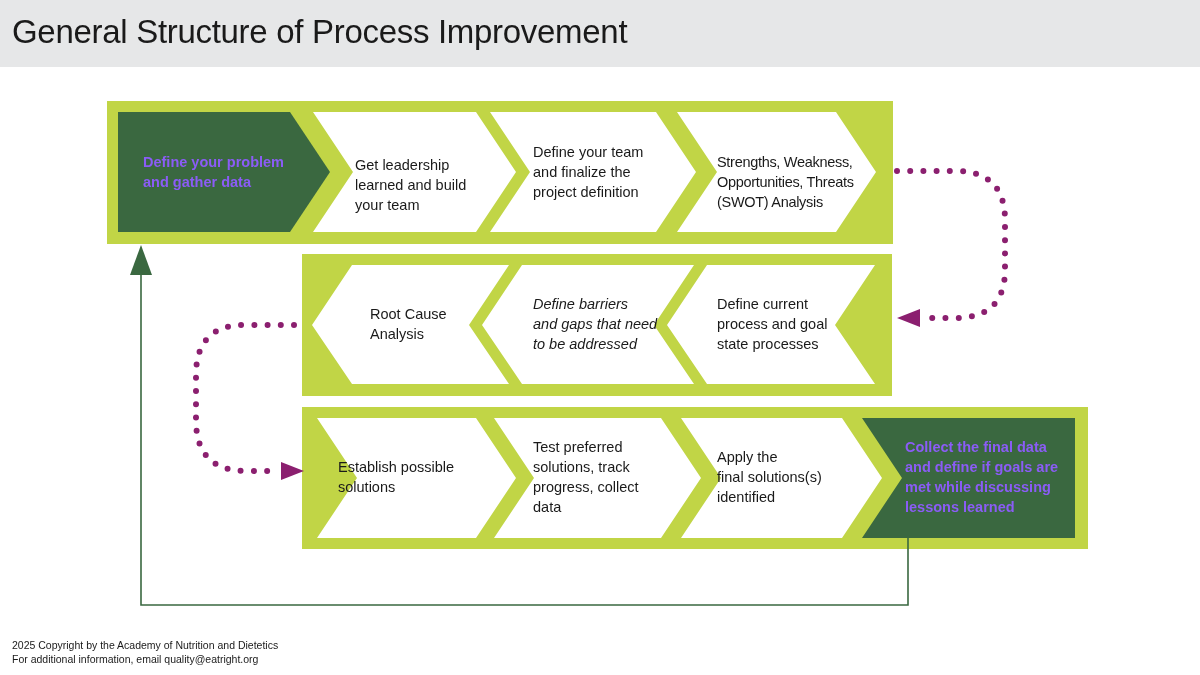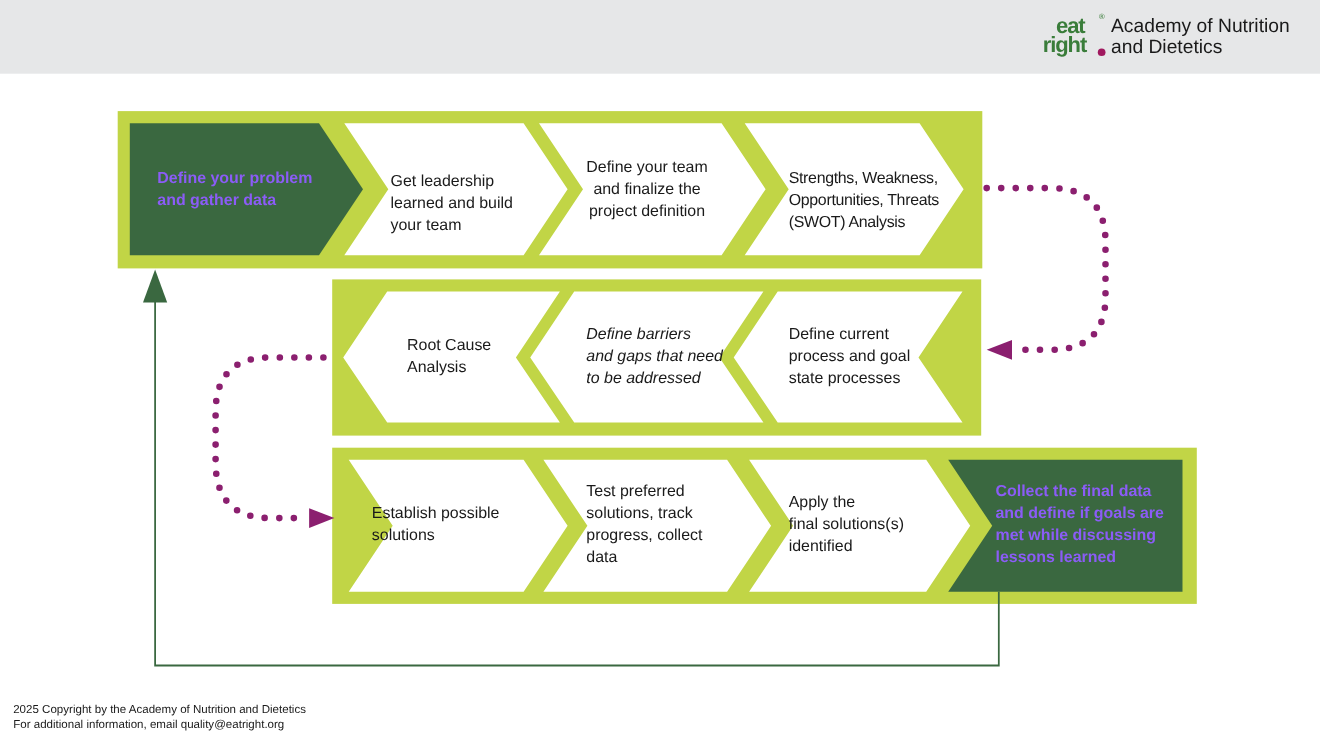--- a/index.html
+++ b/index.html
@@ -14,30 +14,21 @@
   .logo-text { position: absolute; left: 64px; top: 4px; font-size: 17.5px; line-height: 19px; color: #1a1a1a; }
   svg.diagram { position: absolute; left: 0; top: 0; }
   .step-text { position: absolute; font-size: 14.5px; line-height: 20px; color: #1a1a1a; }
   .step-text.dark { color: #8b5cf6; font-weight: bold; }
   .footer { position: absolute; left: 12px; top: 638px; font-size: 10.5px; line-height: 14px; color: #1a1a1a; }
 </style>
 </head>
 <body>
 
 <div class="header" style="background: rgb(230, 231, 232);">
-  <div class="logo">
-    <span class="logo-eat">eat</span>
-    <span class="logo-reg">®</span>
-    <span class="logo-right">right</span>
-    <span class="logo-dot"></span>
-    <div class="logo-text">
-      <div>Academy of Nutrition</div>
-      <div>and Dietetics</div>
-    </div>
-  </div>
+  <div class="title">General Structure of Process Improvement</div>
 </div>
 
 <svg class="diagram" id="diagram" width="1200" height="675">
 
   <rect id="frame-1" x="107" y="101" width="786" height="143" fill="#c1d546"></rect>
   <rect id="frame-2" x="302" y="254" width="590" height="142" fill="#c1d546"></rect>
   <rect id="frame-3" x="302" y="407" width="786" height="142" fill="#c1d546"></rect>
 
   <polygon class="shape" points="118,112 290,112 330,172 290,232 118,232" fill="#3a6840"></polygon>
   <polygon class="shape" points="313,112 476,112 516,172 476,232 313,232 353,172" fill="#ffffff"></polygon>
@@ -65,21 +56,21 @@
 
 <div class="step-text dark" style="left:143px; top:152px;">
   <div>Define your problem</div>
   <div>and gather data</div>
 </div>
 <div class="step-text" style="left:355px; top:155px;">
   <div>Get leadership</div>
   <div>learned and build</div>
   <div>your team</div>
 </div>
-<div class="step-text" style="left:533px; top:142px;text-align:center;">
+<div class="step-text" style="left:533px; top:142px;">
   <div>Define your team</div>
   <div>and finalize the</div>
   <div>project definition</div>
 </div>
 <div class="step-text" style="left:717px; top:152px; letter-spacing:-0.3px;">
   <div>Strengths, Weakness,</div>
   <div>Opportunities, Threats</div>
   <div>(SWOT) Analysis</div>
 </div>
 

